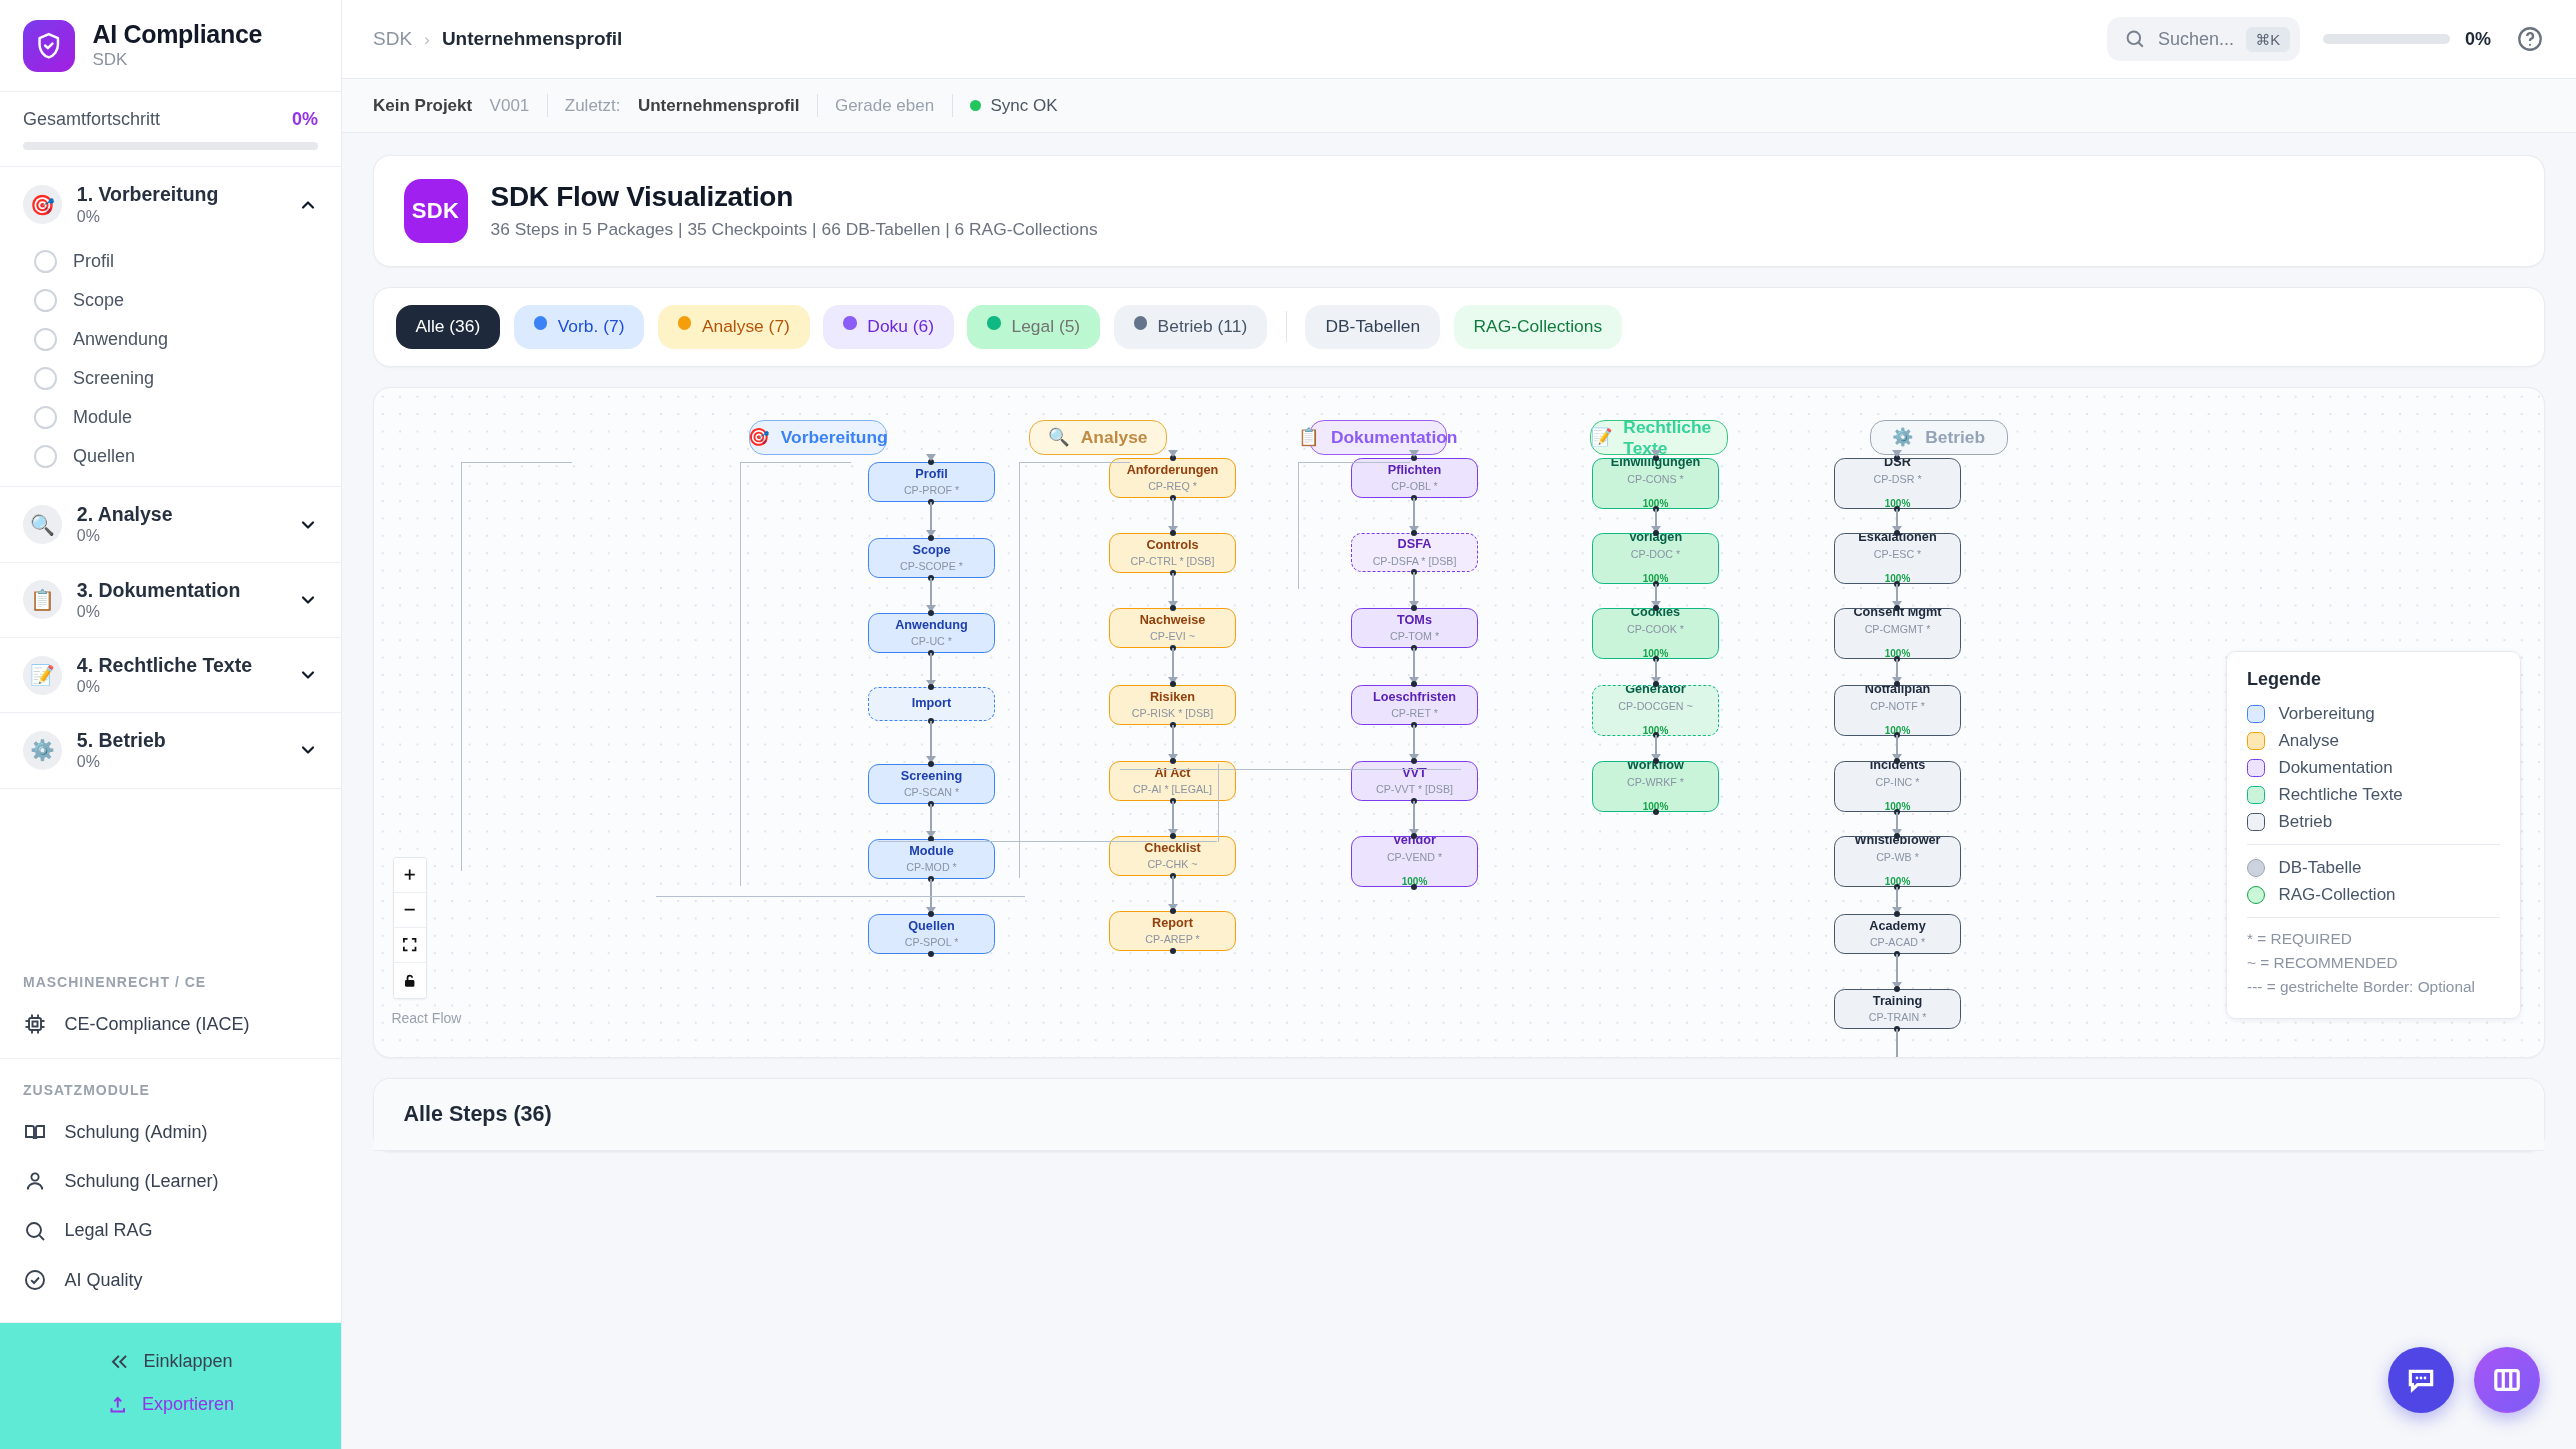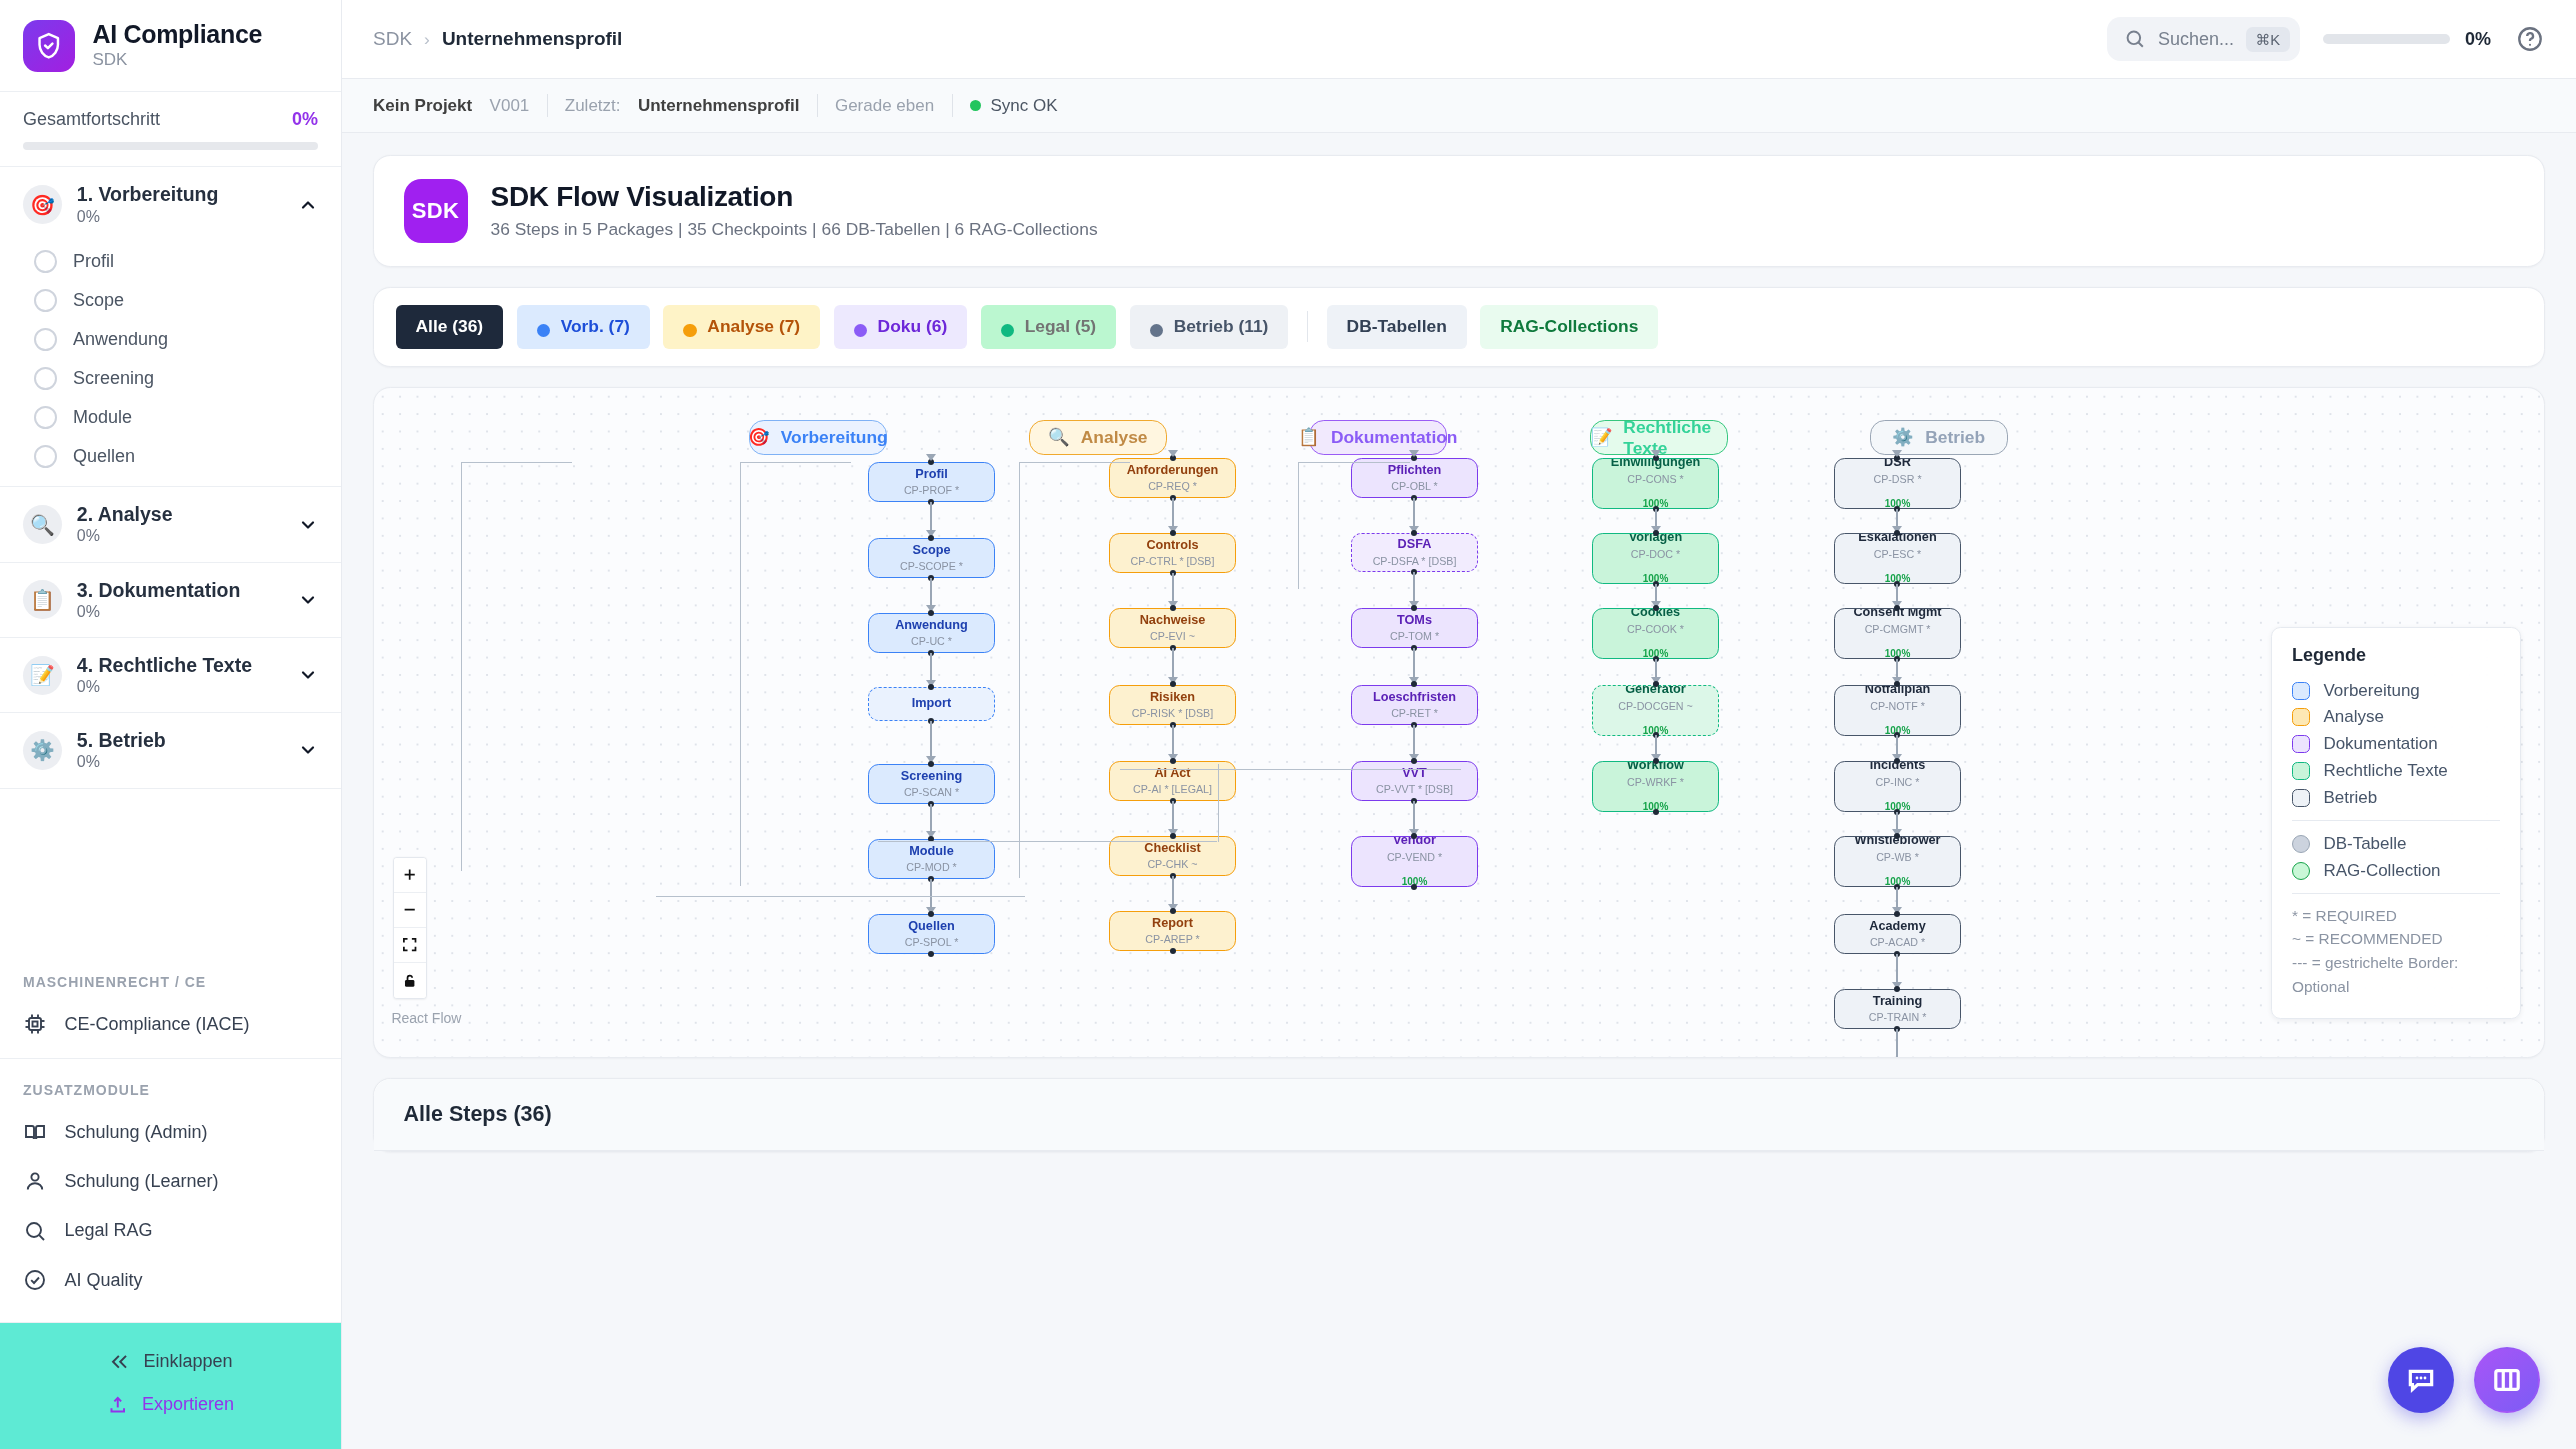--- a/index.html
+++ b/index.html
@@ -100,22 +100,22 @@
 
   .hero { display:flex; align-items:center; gap:23px; padding:23px 29.5px; margin-bottom:20px;}
   .hero-badge { width:64px; height:64px; border-radius:17.4px; background:#a020f0;
                 display:flex; align-items:center; justify-content:center;
                 color:#fff; font-size:22px; font-weight:700; letter-spacing:0.3px; flex:0 0 64px;}
   .hero-txt { display:flex; flex-direction:column; gap:6px;}
   .hero-title { font-size:28px; font-weight:700; color:#111827; letter-spacing:-0.3px;}
   .hero-sub { font-size:17.4px; color:#6b7280;}
 
   .filters { display:flex; align-items:center; gap:13.4px; padding:17.4px 21.5px; margin-bottom:20px;}
-  .chip { display:flex; align-items:flex-end; gap:10.7px; border-radius:6px; padding:11.4px 20px;
-          font-size:17.4px; font-weight:700; cursor:pointer; white-space:nowrap;}
+  .chip { display:flex; align-items:flex-start; gap:10.7px; border-radius:16px; padding:11.4px 20px;
+          font-size:17.4px; font-weight:400; cursor:pointer; white-space:nowrap;}
   .chip .cdot { width:13.4px; height:13.4px; border-radius:50%; flex:0 0 13.4px;}
   .chip-all { background:#1e293b; color:#ffffff;}
   .chip-vorb { background:#dbeafe; color:#1d4ed8;}
   .chip-vorb .cdot { background:#3b82f6;}
   .chip-ana { background:#fef3c7; color:#b45309;}
   .chip-ana .cdot { background:#f59e0b;}
   .chip-doku { background:#ede9fe; color:#6d28d9;}
   .chip-doku .cdot { background:#8b5cf6;}
   .chip-legal { background:#bbf7d0; color:#737373;}
   .chip-legal .cdot { background:#10b981;}
@@ -167,21 +167,21 @@
 
   .ctrls { position:absolute; left:19px; bottom:58px; width:34px;
            background:#fff; border:0.7px solid #e4e8ee; border-radius:4px; overflow:hidden;
            box-shadow:0 0.7px 2px rgba(0,0,0,.06);}
   .ctrl-btn { height:35px; display:flex; align-items:center; justify-content:center;
               border-bottom:0.7px solid #eceff3; cursor:pointer; background:#fff;}
   .ctrl-btn:last-child{border-bottom:none;}
   .ctrl-btn svg { width:17.4px; height:17.4px; stroke:#111; stroke-width:2.4; fill:none;}
   .rf-attr { position:absolute; left:17.4px; bottom:31px; font-size:14px; color:#9aa2ae;}
 
-  .legend { position:absolute; right:23px; bottom:38px; width:250px;
+  .legend { position:absolute; right:23px; bottom:38px; width:295px;
             background:rgba(255,255,255,.96); border:0.7px solid #e6eaf0; border-radius:9.4px;
             padding:17.4px 20px 19px 20px; box-shadow:0 1.3px 5.4px rgba(16,24,40,.06);}
   .legend-title { font-size:18px; font-weight:700; color:#1f2937; margin-bottom:10.7px;}
   .leg-row { display:flex; align-items:center; gap:13.4px; padding:3.4px 0;}
   .leg-sw { width:18px; height:18px; border-radius:5.4px; flex:0 0 18px;}
   .leg-circ { width:18px; height:18px; border-radius:50%; flex:0 0 18px;}
   .leg-lbl { font-size:17px; color:#475569;}
   .leg-hr { height:0.7px; background:#e6eaf0; margin:9.4px 0;}
   .leg-note { font-size:15.4px; color:#8b94a3; line-height:1.55;}
 

